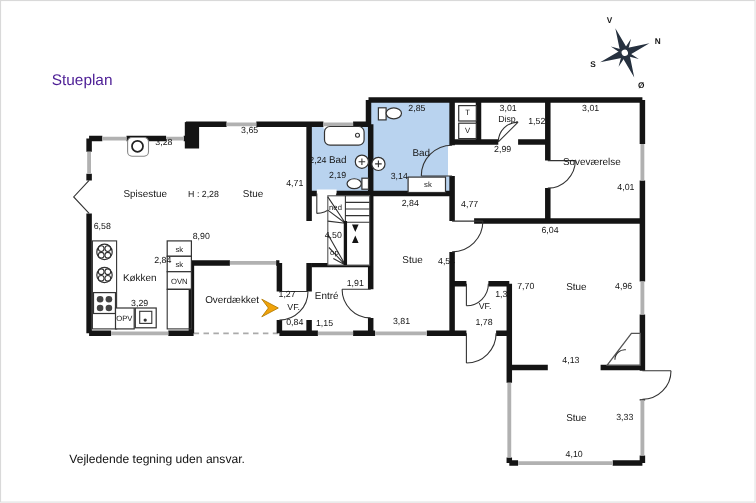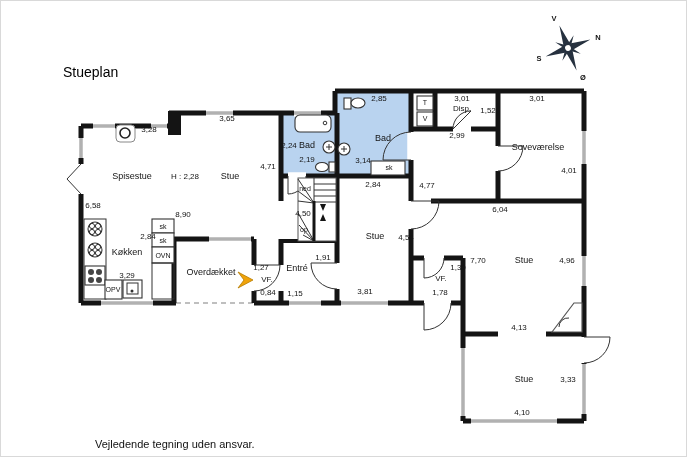--- a/index.html
+++ b/index.html
@@ -1,18 +1,18 @@
 <!DOCTYPE html>
 <html><head>
 <meta charset="utf-8">
 <style>
   html,body{margin:0;padding:0;background:#ffffff;}
   .page{position:relative;width:687px;height:457px;background:#ffffff;border:1px solid #d9d9d9;box-sizing:border-box;overflow:hidden;font-family:"Liberation Sans",sans-serif;}
-  .title{position:absolute;left:62px;top:63px;font-size:14px;color:#000000;}
-  .footer{position:absolute;left:62px;top:437px;font-size:11px;color:#111;margin-left:32px;}
+  .title{position:absolute;left:46px;top:63px;font-size:14px;color:#4c1d95;}
+  .footer{position:absolute;left:62px;top:411px;font-size:11px;color:#111;}
   svg{position:absolute;left:0;top:0;}
   svg text{text-anchor:middle;dominant-baseline:middle;fill:#151515;font-family:"Liberation Sans",sans-serif;}
   .lbl-room{font-size:9px;}
   .lbl-dim{font-size:8px;}
   .lbl-small{font-size:7px;}
   .lbl-compass{font-size:7.5px;font-weight:bold;}
   .wall{fill:none;stroke-linecap:butt;}
   .thinline{fill:none;stroke:#333;stroke-width:1;}
   .fixture{fill:#ffffff;stroke:#333;stroke-width:1.1;}
 </style>

